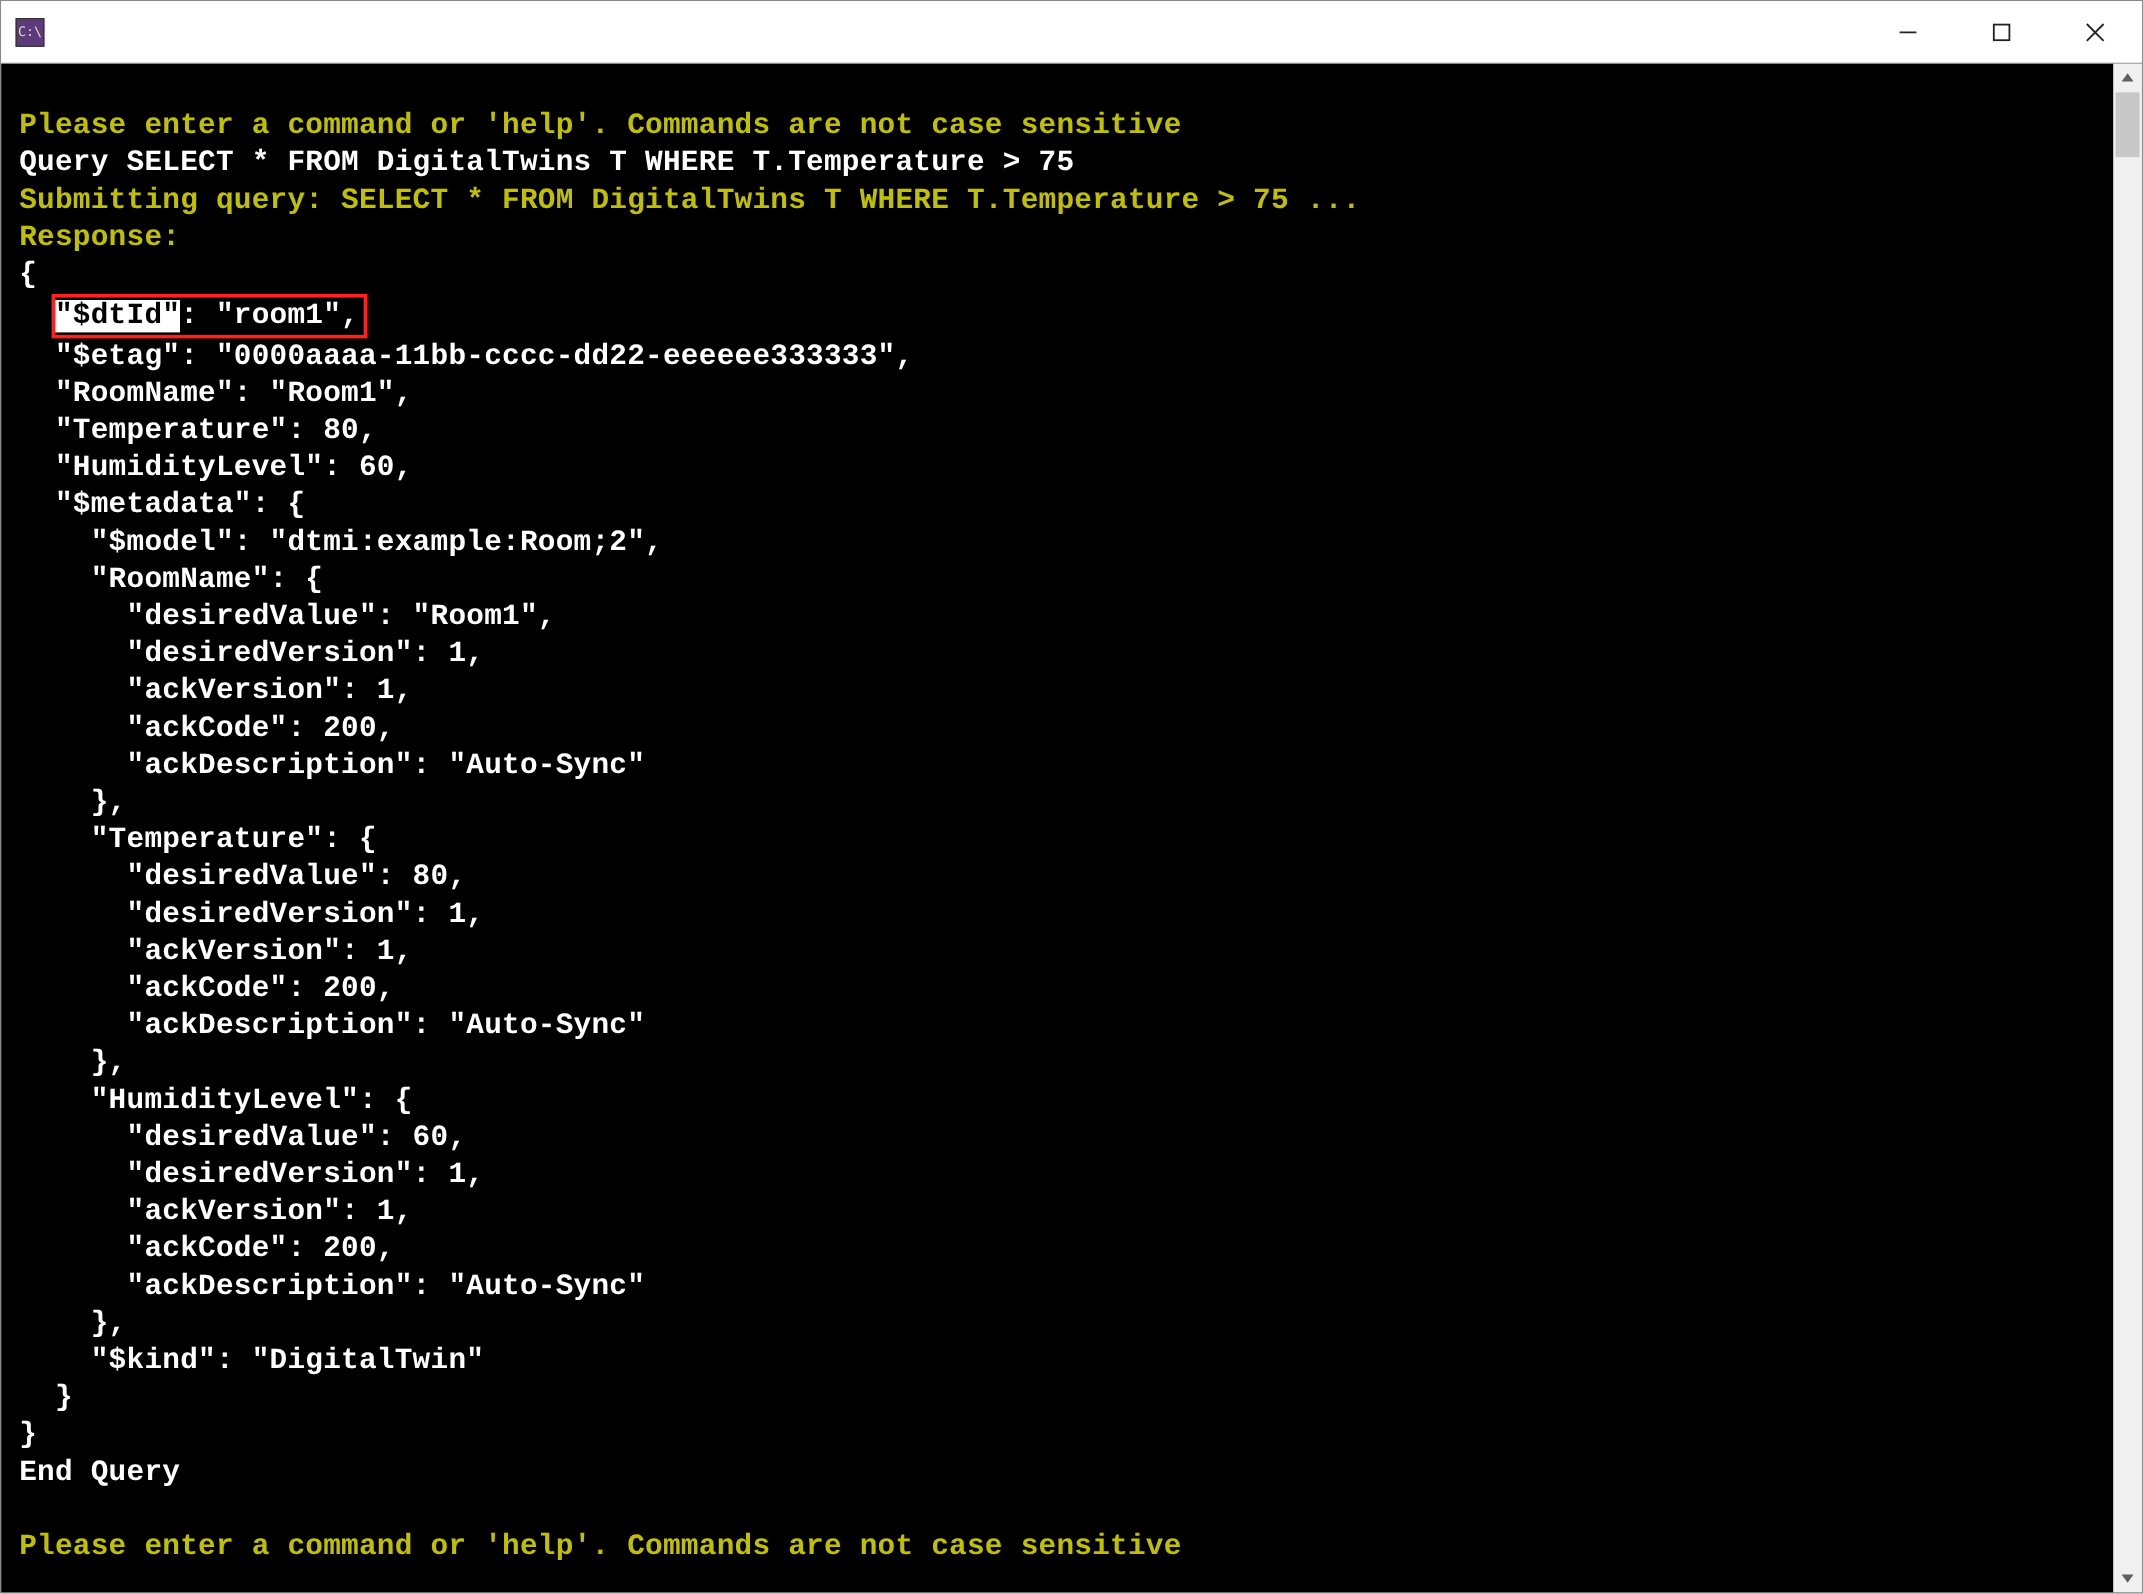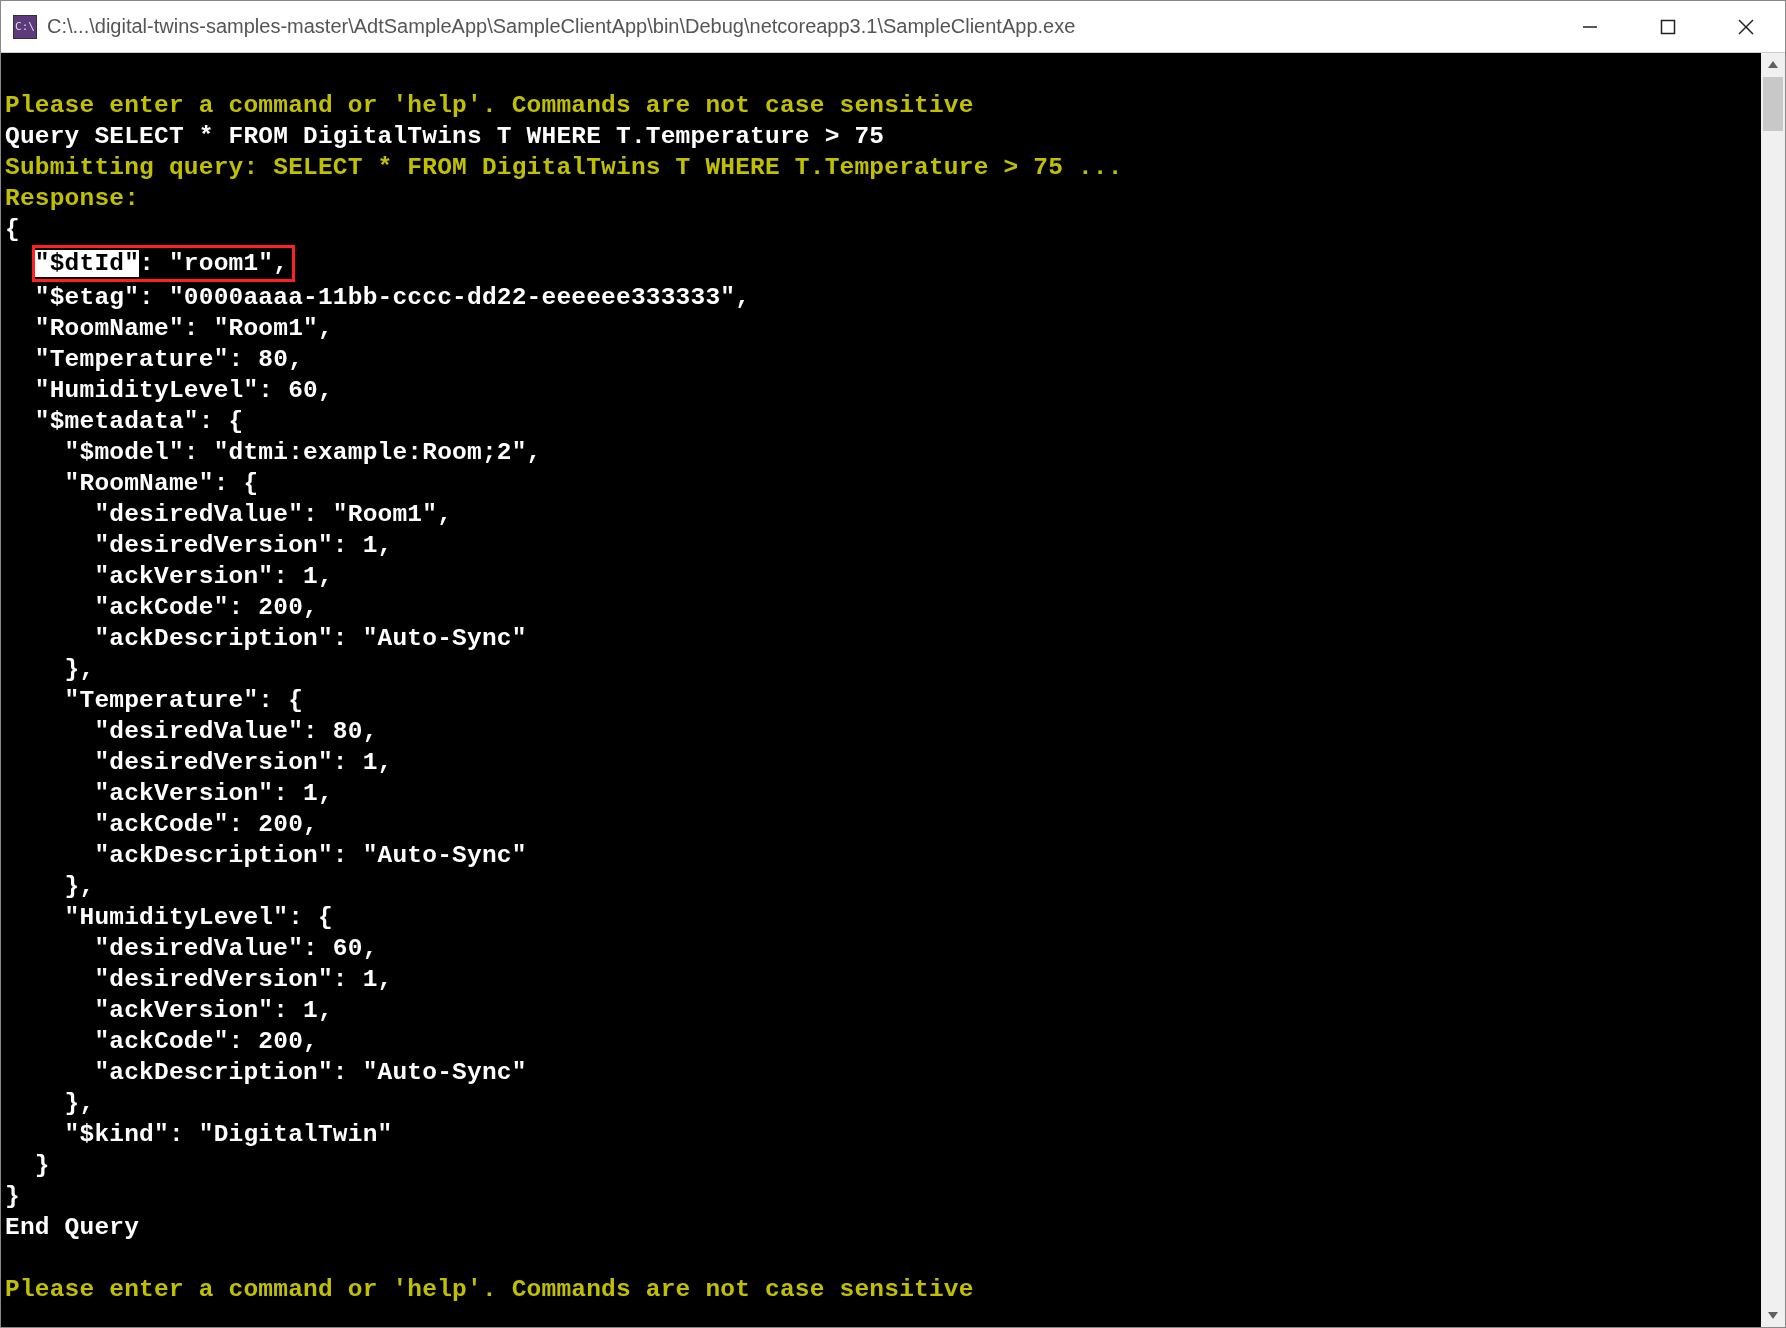--- a/index.html
+++ b/index.html
@@ -6,39 +6,38 @@
   html,body { width:1786px; height:1328px; font-family:"Segoe UI",Arial,sans-serif; overflow:hidden; background:#fff; }
   .window { width:1786px; height:1328px; display:flex; flex-direction:column; border:1px solid #888; }
   .titlebar { height:52px; background:#fff; display:flex; align-items:center; border-bottom:1px solid #ccc; }
   .app-icon { width:24px; height:24px; margin:0 10px 0 12px; background:#5d3a7a; border:1px solid #333; display:flex; align-items:center; justify-content:center; color:#ddd; font-size:11px; font-family:Consolas,monospace; }
   .title-text { flex:0 1 auto; color:#555; font-size:20px; white-space:nowrap; overflow:hidden; }
   .title-spacer { flex:1; }
   .win-controls { display:flex; height:100%; }
   .win-btn { width:78px; display:flex; align-items:center; justify-content:center; }
   .win-btn svg { stroke:#222; stroke-width:1.5; fill:none; }
   .client { flex:1; display:flex; background:#000; }
-  .console { flex:1; padding:6px 4px 4px 4px; font-family:Consolas,"Courier New",monospace; font-size:24.5px; line-height:31px; color:#fff; white-space:pre; overflow:hidden; font-weight:bold; letter-spacing:0.2px; }
+  .console { flex:1; padding:6px 4px 4px 4px; font-family:Consolas,"Courier New",monospace; font-size:24.5px; line-height:31px; color:#fff; white-space:pre; overflow:hidden; font-weight:bold; letter-spacing:0.2px;margin-left:11px; }
   .c-olive { color:#c0c000; }
   .c-white { color:#ffffff; }
   .hl-box { border:3px solid #ff2020; display:inline-block; padding:0 4px 0 0; margin-left:-3px; }
   .hl-inv { background:#fff; color:#000; }
   .scrollbar { width:24px; background:#f0f0f0; position:relative; }
   .scroll-up,.scroll-down { position:absolute; left:0; width:24px; height:24px; display:flex; align-items:center; justify-content:center; }
   .scroll-up { top:0; }
   .scroll-down { bottom:0; }
   .scroll-up svg,.scroll-down svg { fill:#606060; }
   .scroll-thumb { position:absolute; top:24px; left:2px; width:20px; height:54px; background:#c8c8c8; }
 </style>
 </head>
 <body>
 
 <div class="window">
   <div class="titlebar">
     <div class="app-icon">C:\</div>
-    <div class="title-text">C:\...\digital-twins-samples-master\AdtSampleApp\SampleClientApp\bin\Debug\netcoreapp3.1\SampleClientApp.exe</div>
     <div class="title-spacer"></div>
     <div class="win-controls">
       <div class="win-btn">
         <svg width="16" height="16">
             <line x1="1" y1="8" x2="15" y2="8"></line>
           </svg>
       </div>
       <div class="win-btn">
         <svg width="16" height="16">
             <rect x="1.5" y="1.5" width="13" height="13"></rect>

